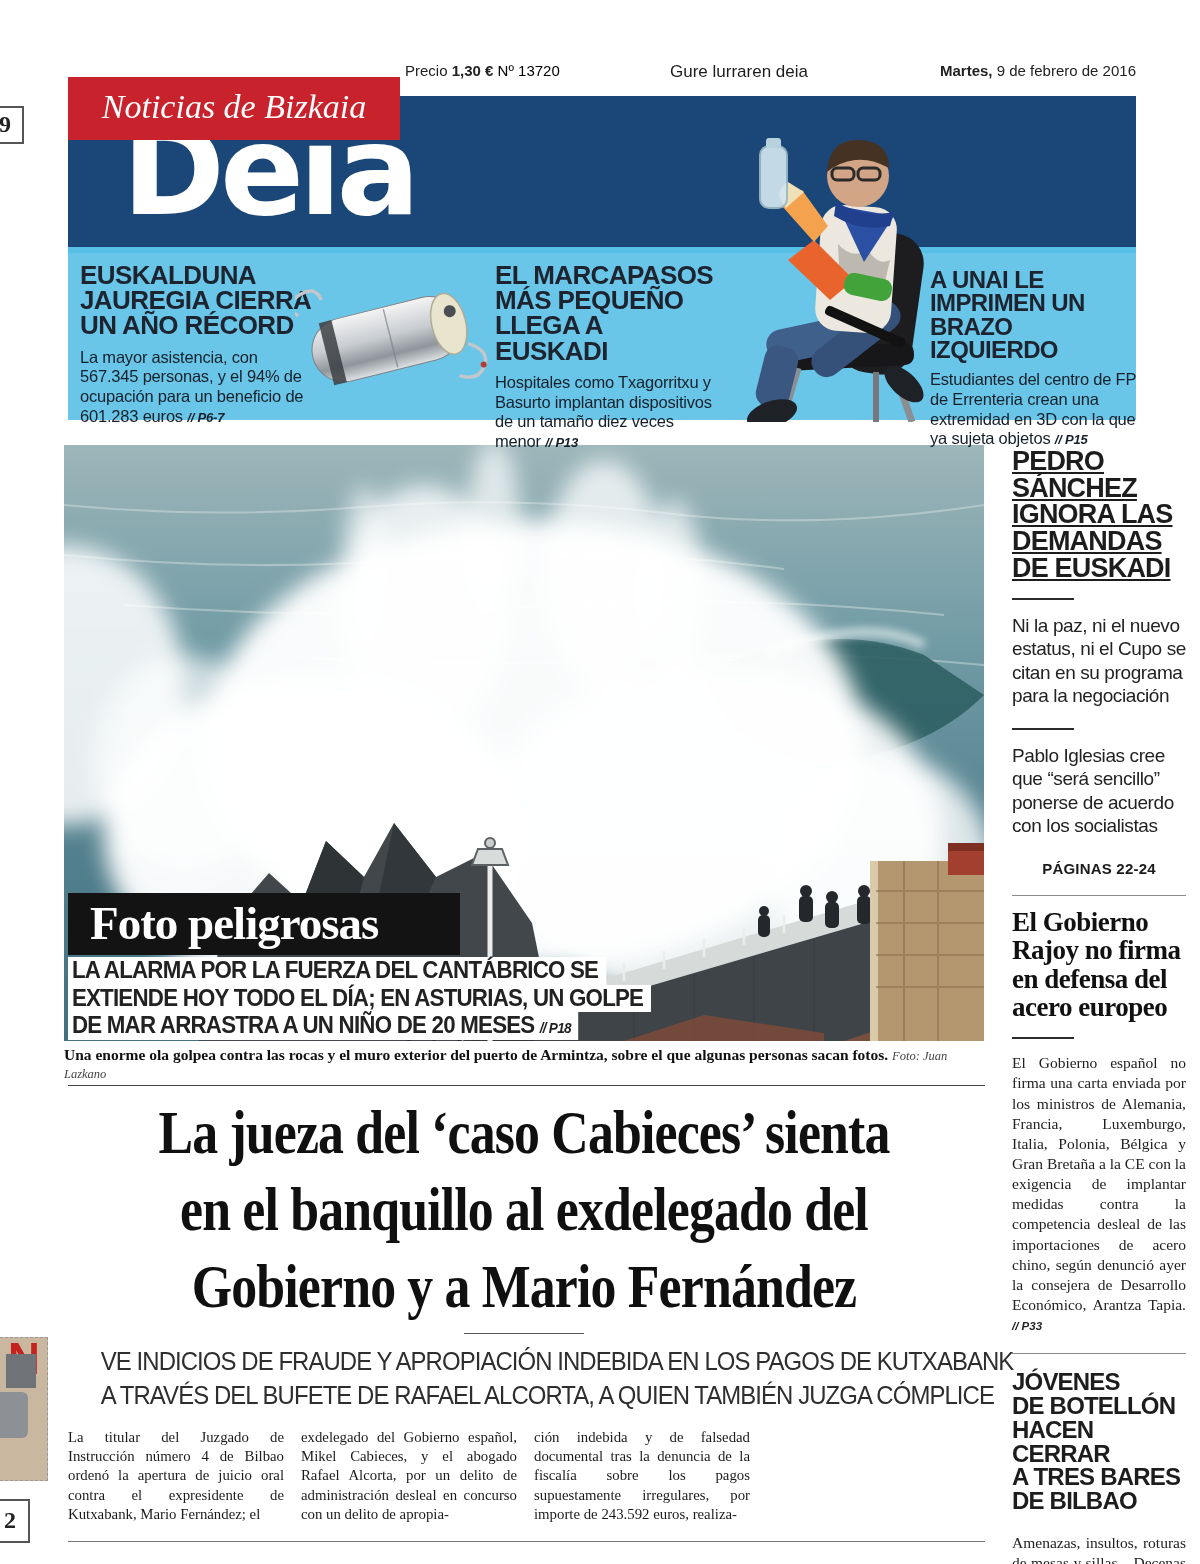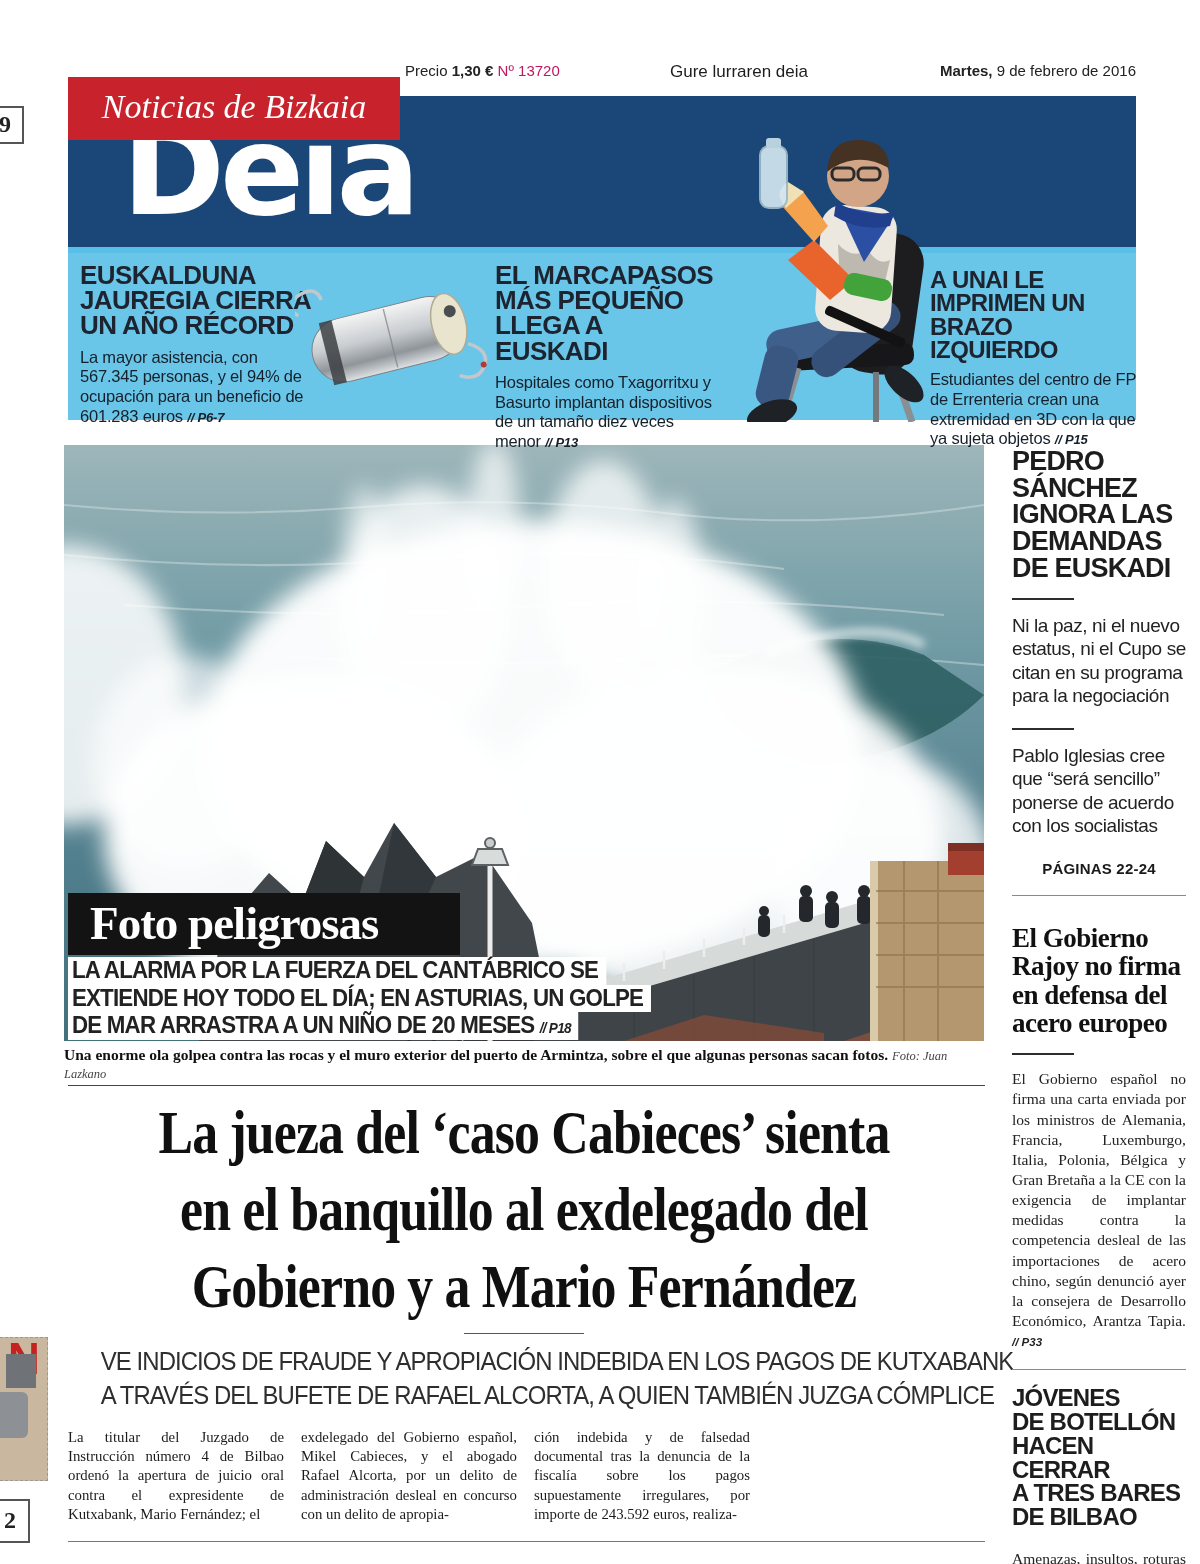--- a/index.html
+++ b/index.html
@@ -4,21 +4,21 @@
 <style>
   html,body{margin:0;padding:0;background:#ffffff;}
   body{width:1200px;height:1564px;position:relative;overflow:hidden;
        font-family:"Liberation Sans",sans-serif;color:#1a1a1a;}
   .abs{position:absolute;}
 
   
   .topstrip{top:62px;font-size:15px;color:#222;}
   .price{left:405px;}
   .price b{font-weight:bold;}
-  .issue{color:#be185d;}
+  .issue{color:#000000;}
   .slogan{left:670px;font-weight:normal;font-size:17px;color:#1d1d1d;}
   .dateline{left:936px;width:200px;text-align:right;}
   .dateline b{font-weight:bold;}
 
   
   .kicker{left:68px;top:77px;width:332px;height:63px;background:#c8232c;
           text-align:center;line-height:60px;color:#fff;
           font-family:"Liberation Serif",serif;font-style:italic;font-size:34px;z-index:4;}
   .navy{left:68px;top:96px;width:1068px;height:156px;background:#1b4778;z-index:1;}
   .cyanline{left:68px;top:247px;width:1068px;height:6px;background:#58bfe7;z-index:2;}
@@ -316,37 +316,37 @@
       <span>DE MAR ARRASTRA A UN NIÑO DE 20 MESES </span>
       <span class="deck-ref">// P18</span>
     </div>
 </div>
 
 <div class="abs caption"><span>Una enorme ola golpea contra las rocas y el muro exterior del puerto de Armintza, sobre el que algunas personas sacan fotos. </span><span class="credit">Foto: Juan Lazkano</span></div>
 
 <div class="abs sidebar">
 
   <div>
-    <div class="sb-title-sans" style="font-size:27px;">
+    <div class="sb-title-sans" style="font-size:27px;text-decoration:underline;">
       <span>PEDRO</span>
       <span>SÁNCHEZ</span>
       <span>IGNORA LAS</span>
       <span>DEMANDAS</span>
       <span>DE EUSKADI</span>
     </div>
     <div class="shortrule"></div>
     <div class="sb-para">Ni la paz, ni el nuevo estatus, ni el Cupo se citan en su programa para la negociación</div>
     <div class="shortrule" style="margin-top:20px;"></div>
     <div class="sb-para">Pablo Iglesias cree que “será sencillo” ponerse de acuerdo con los socialistas</div>
     <div class="sb-pages">PÁGINAS 22-24</div>
   </div>
 
   <div class="fullrule"></div>
 
-  <div style="margin-top:28px;">
+  <div style="margin-top:12px;">
     <div class="sb-title-serif">
       <span>El Gobierno</span>
       <span>Rajoy no firma</span>
       <span>en defensa del</span>
       <span>acero europeo</span>
     </div>
     <div class="shortrule"></div>
     <div class="sb-body"><span>El Gobierno español no firma una carta enviada por los ministros de Alemania, Francia, Luxemburgo, Italia, Polonia, Bélgica y Gran Bretaña a la CE con la exigencia de implantar medidas contra la competencia desleal de las importaciones de acero chino, según denunció ayer la consejera de Desarrollo Económico, Arantza Tapia. </span><span class="sb-ref">// P33</span></div>
   </div>
 

